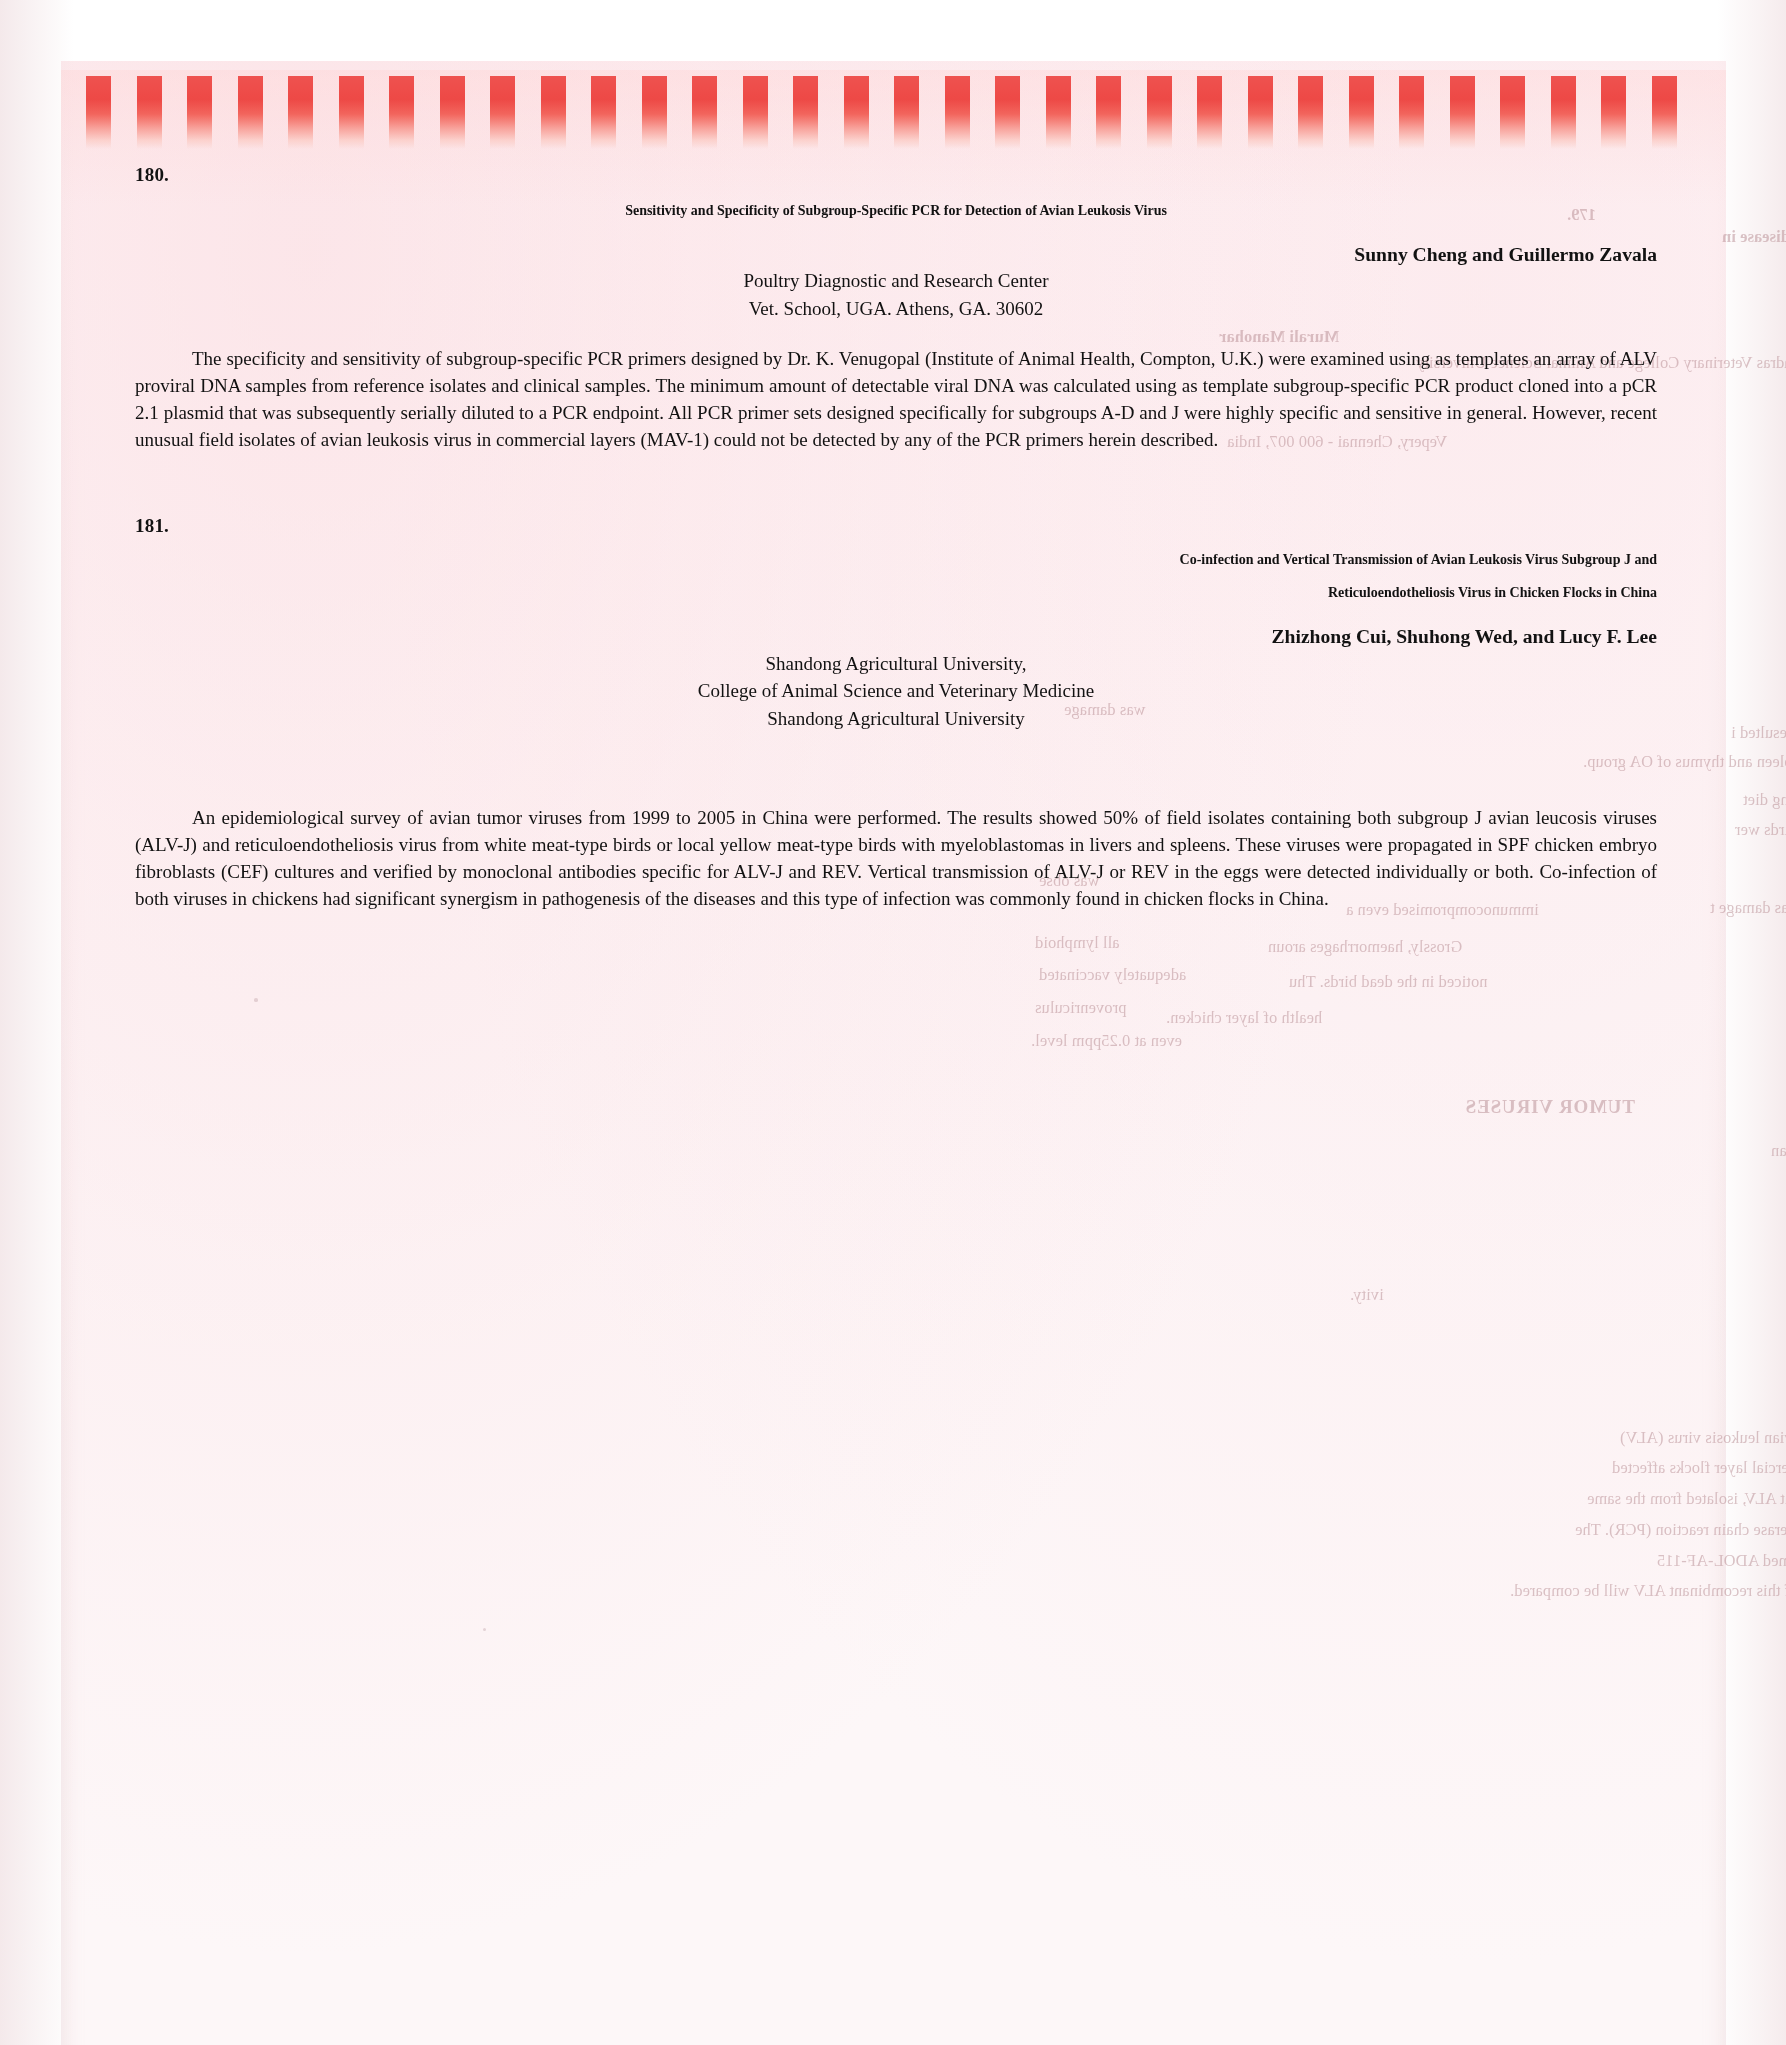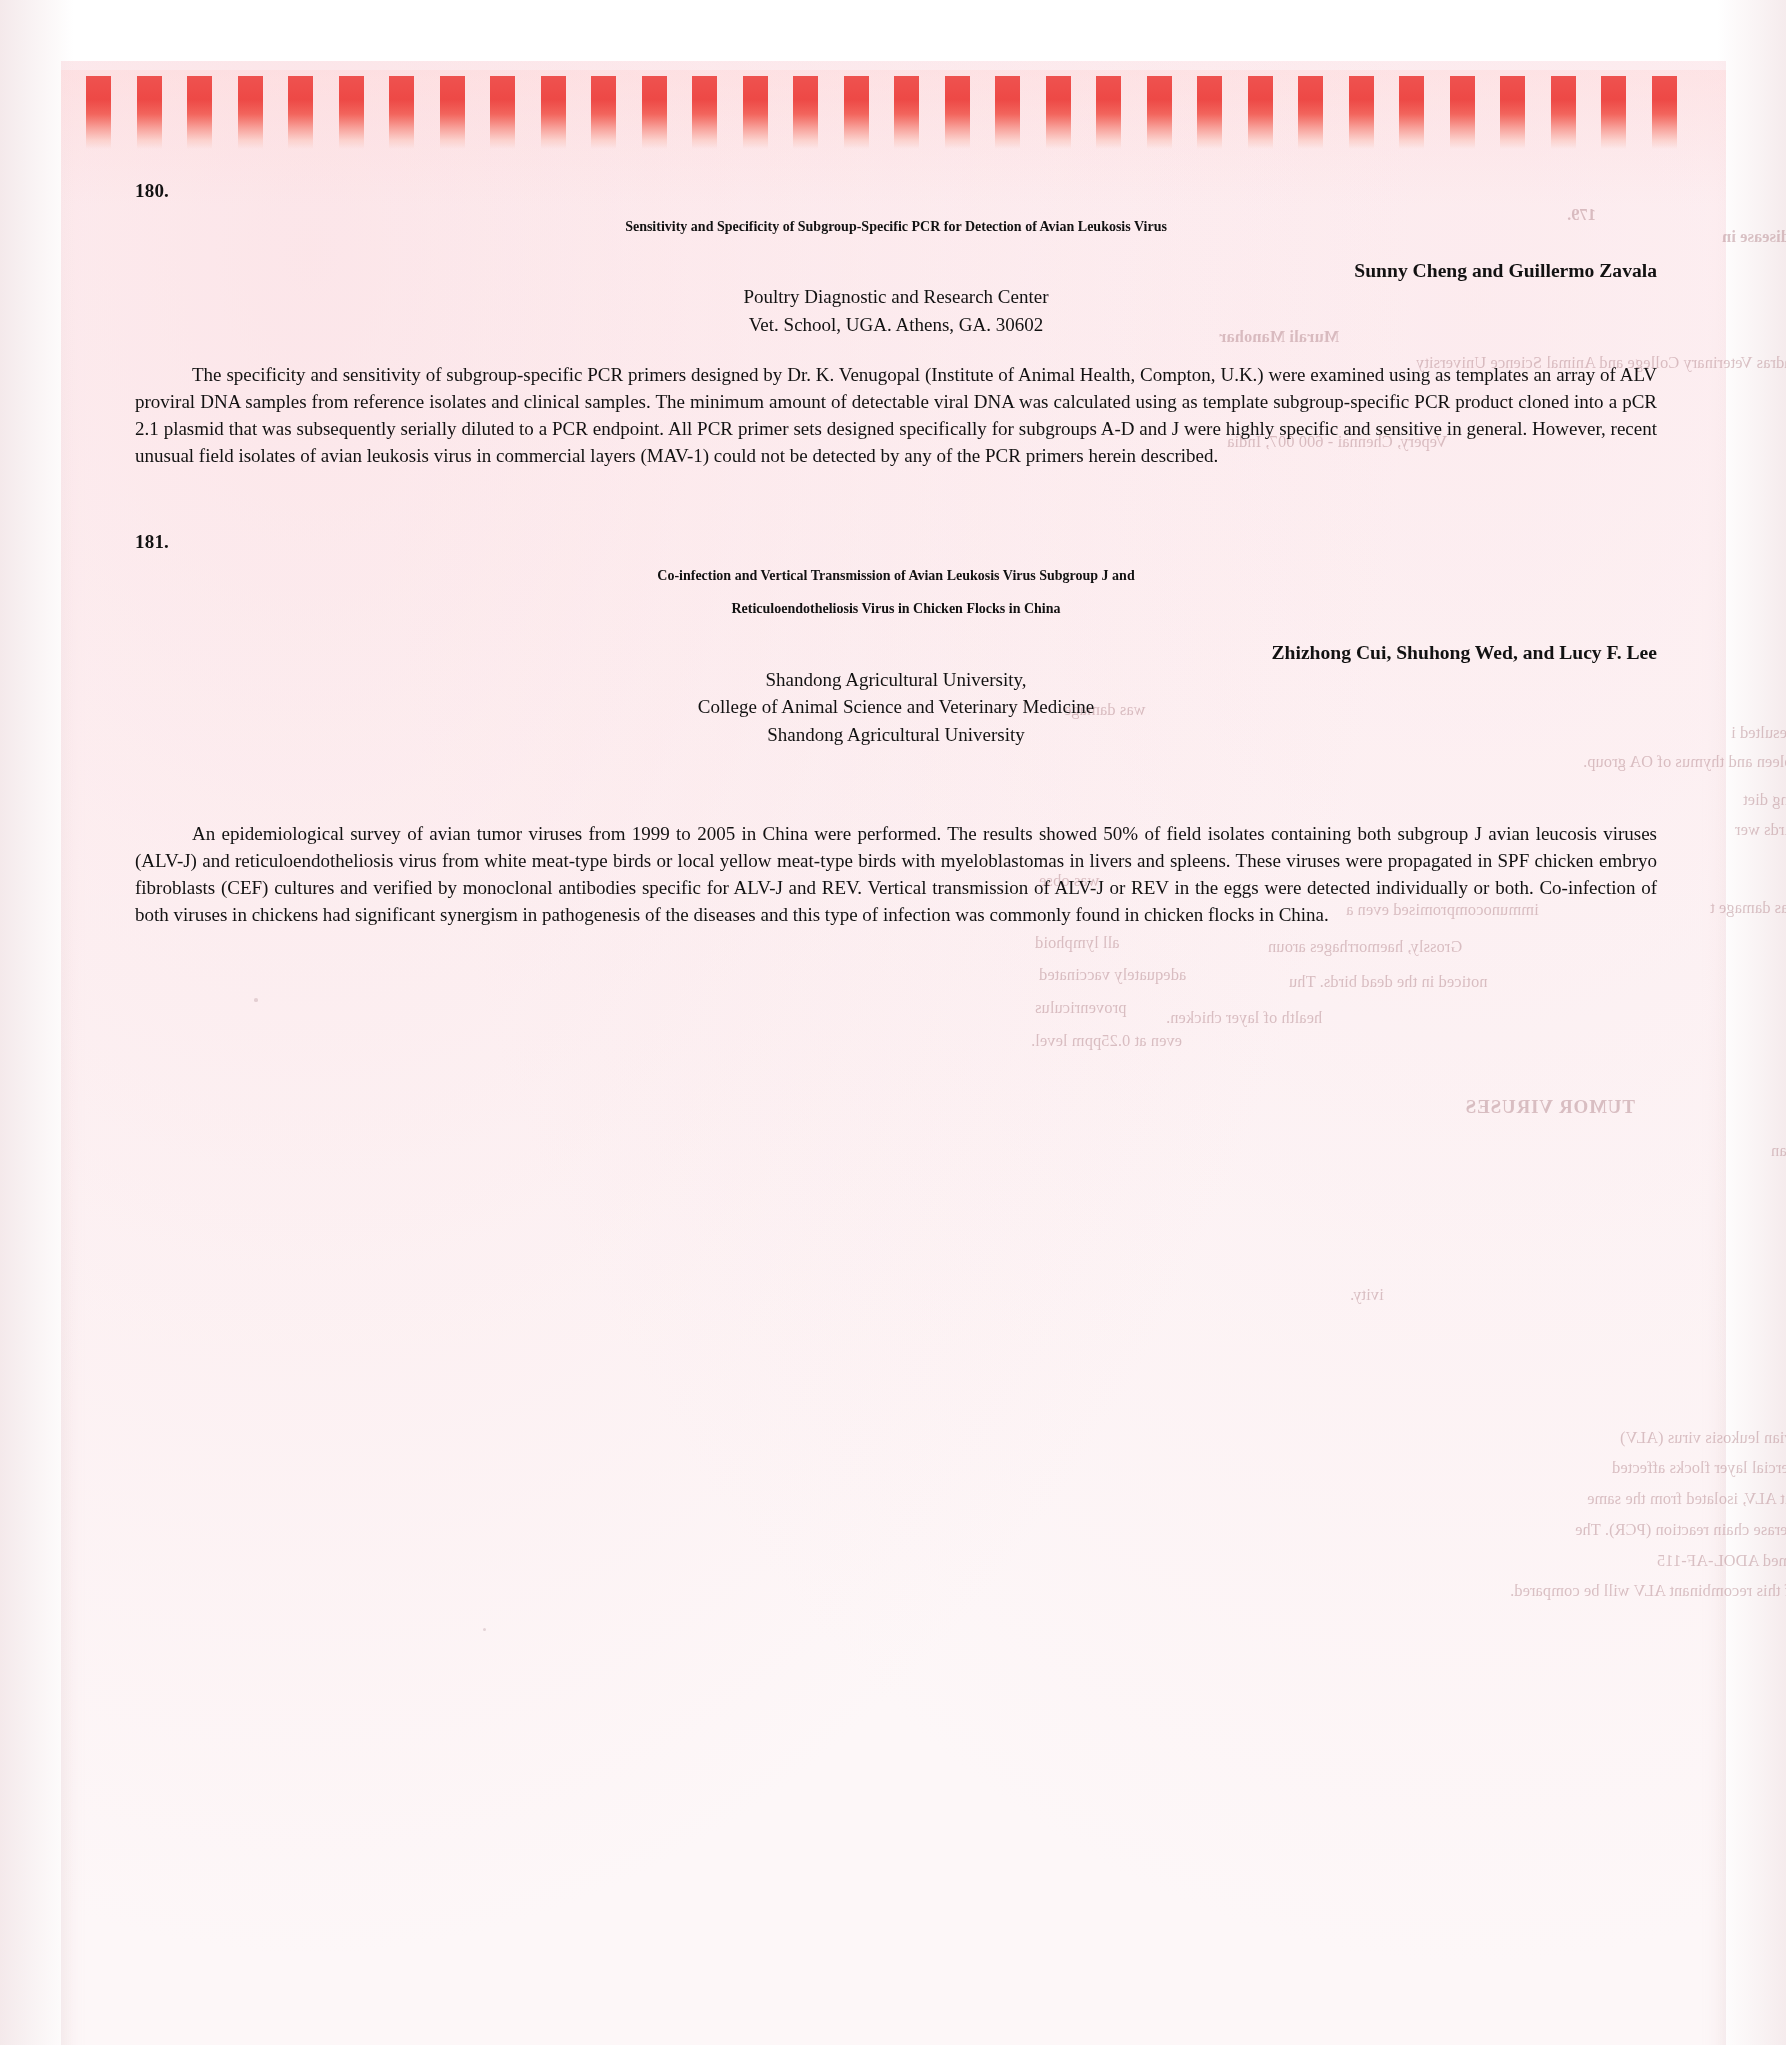--- a/index.html
+++ b/index.html
@@ -105,21 +105,21 @@
     font-size: 16.4px;
     letter-spacing: 0.1px;
   }
   .ghost.b { font-weight: bold; }
   .ghost.lg { font-size: 19px; font-weight: bold; letter-spacing: 0.8px; }
 
   
   .content {
     position: absolute;
     left: 135px;
-    top: 180px;
+    top: 164px;
     width: 1522px;
     color: #121212;
   }
   .abs-num {
     font-size: 19px;
     font-weight: bold;
     margin: 0 0 0 0;
     letter-spacing: 0.2px;
   }
   .title {
@@ -144,21 +144,21 @@
   .body-par {
     font-size: 19px;
     line-height: 1.42;
     text-align: justify;
     text-indent: 57px;
     margin: 25px 0 0 0;
   }
   .spacer-1 { height: 61px; }
   .spacer-3 { height: 49px; }
 
-  .block-2 .title { margin-top: 14.7px; }
+  .block-2 .title { margin-top: 14.7px; text-align: right; }
 
   
   .speckle {
     position: absolute;
     border-radius: 50%;
     background: rgba(180,150,155,0.35);
     pointer-events: none;
   }
 </style>
 </head>

